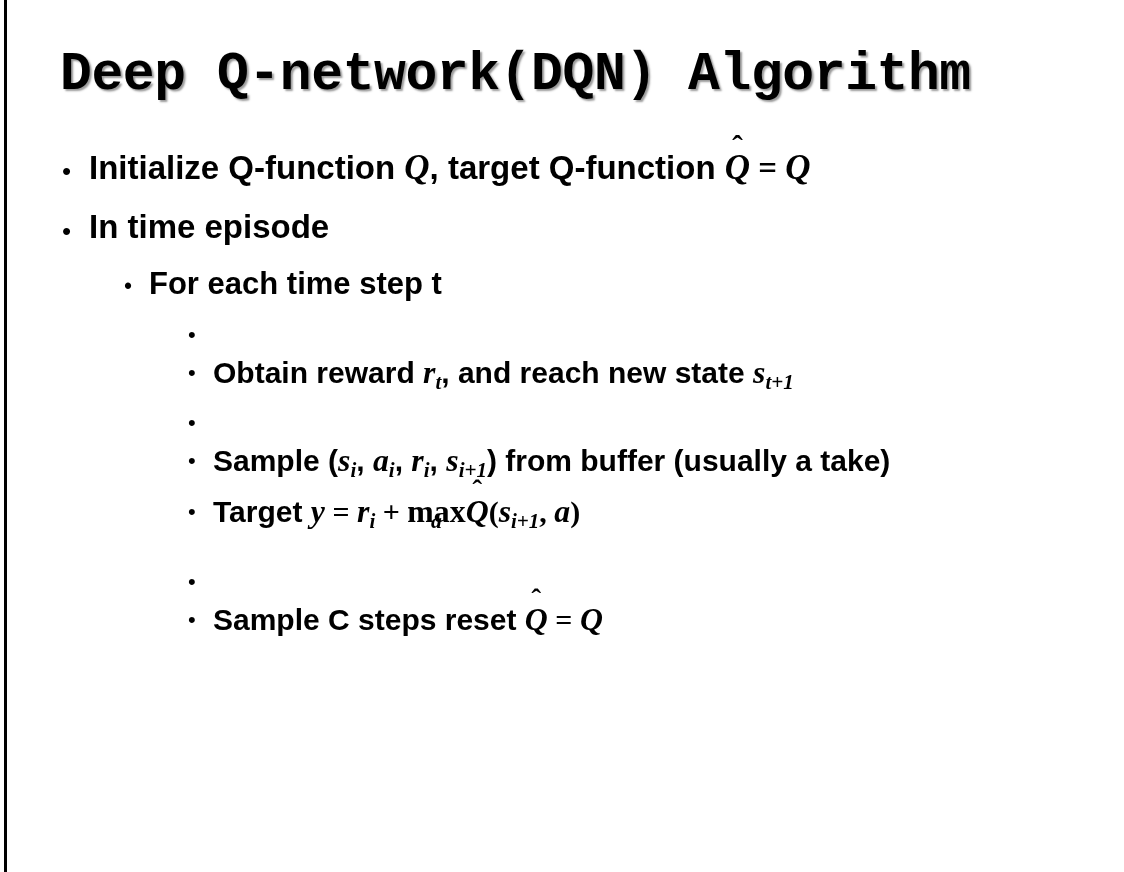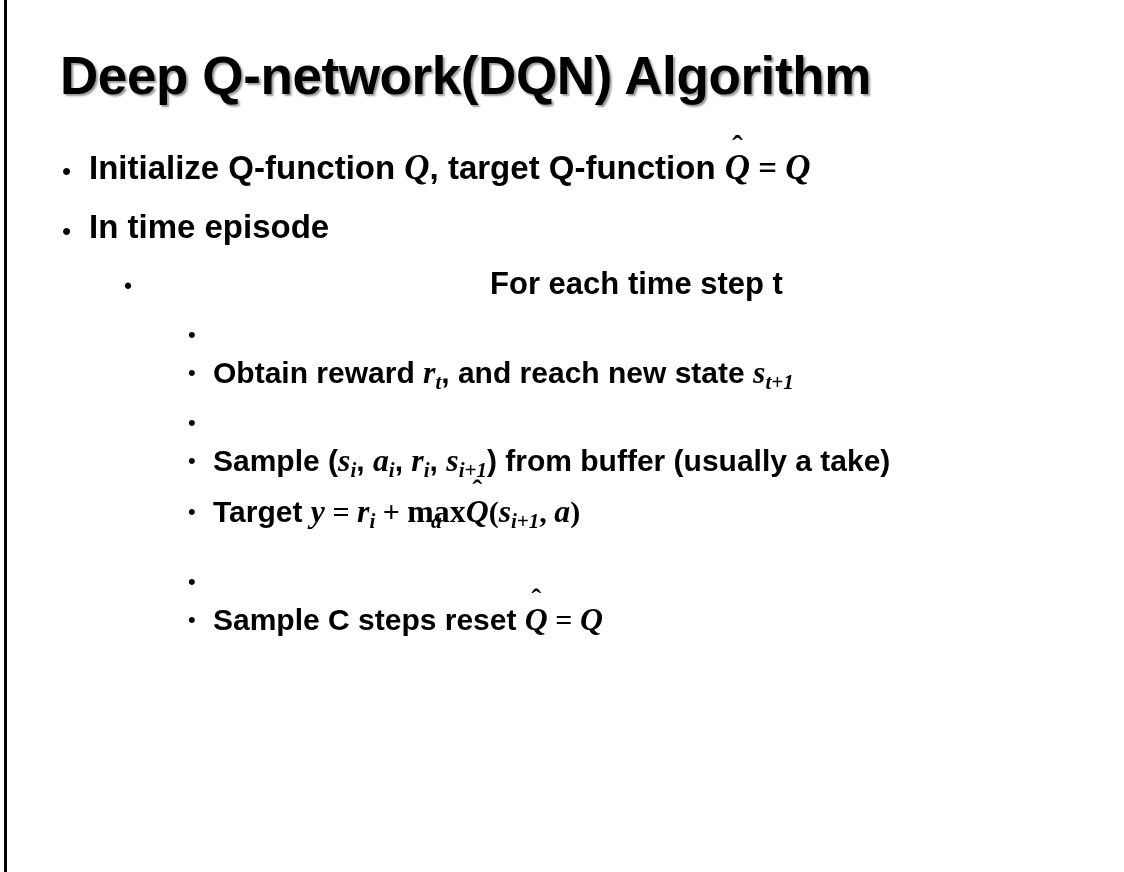--- a/index.html
+++ b/index.html
@@ -32,21 +32,21 @@
     top: 0;
     width: 1124px;
     height: 872px;
   }
 
   
   #slide-title {
     position: absolute;
     left: 60px;
     top: 48px;
-    font-family: Liberation Sans, sans-serif;
+    font-family: Liberation Mono, monospace;
     font-size: 53px;
     font-weight: bold;
     letter-spacing: -0.4px;
     line-height: 1.05;
     color: #000000;
     text-shadow: 2px 2px 2px rgba(120,120,120,0.75);
     white-space: nowrap;
   }
 
   
@@ -93,21 +93,20 @@
     margin-bottom: 11px;
   }
   .lvl2 .bullet-dot {
     width: 25px;
     font-size: 23px;
     padding-top: 11px;
   }
   .lvl2 .bullet-text {
     font-size: 31px;
     line-height: 1.26;
-    text-align: center;
   }
 
   
   .lvl3 {
     padding-left: 188px;
     padding-right: 24px;
     margin-bottom: 6px;
   }
   .lvl3 .bullet-dot {
     width: 25px;

